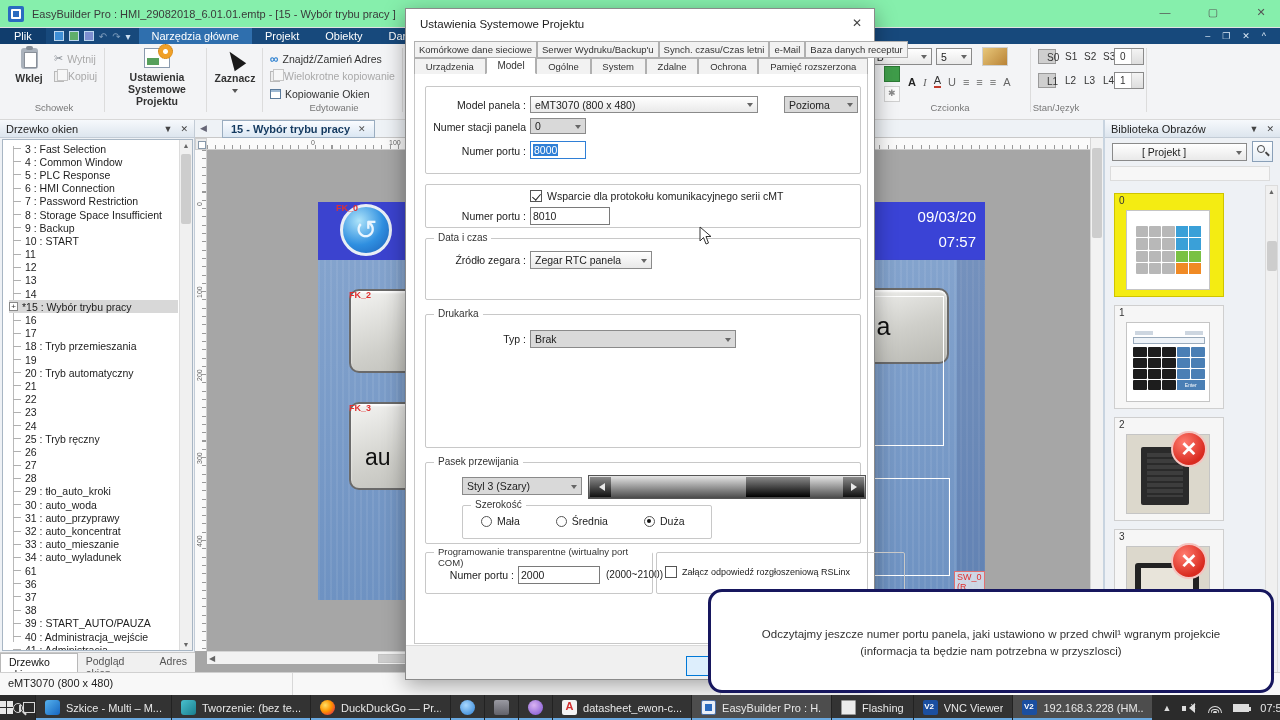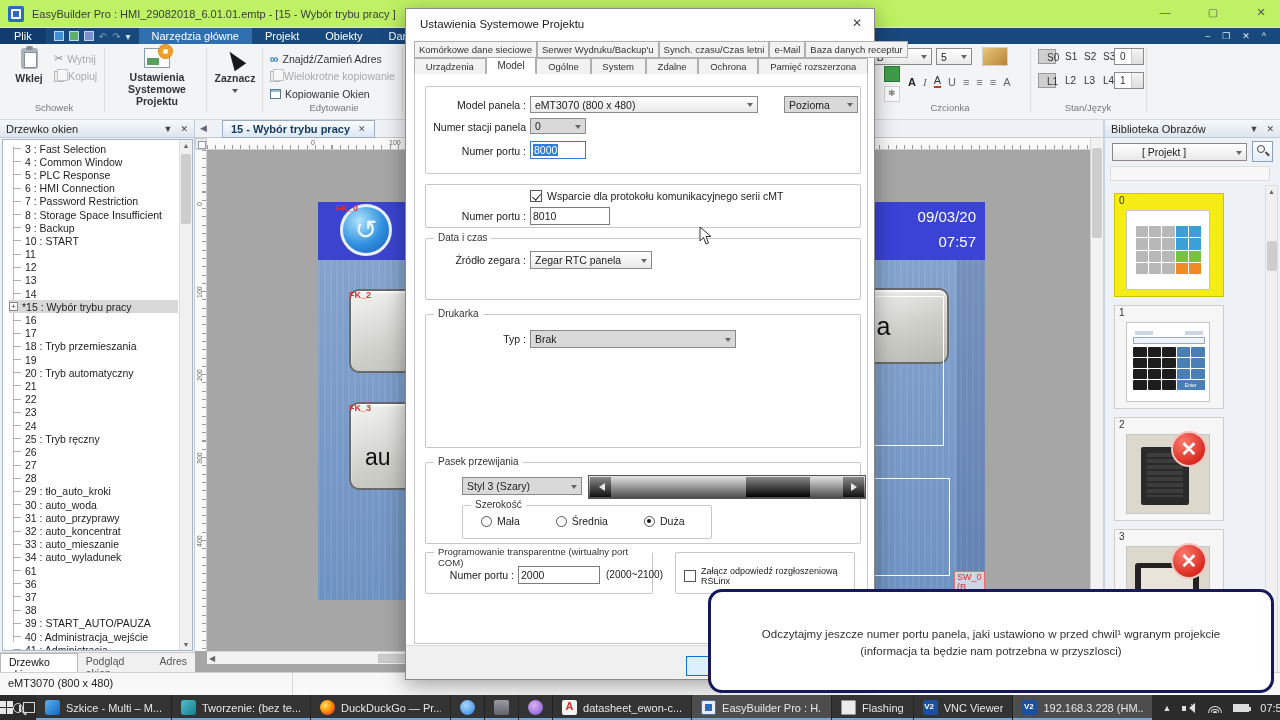--- a/index.html
+++ b/index.html
@@ -1,21 +1,21 @@
 <!DOCTYPE html>
 <html><head>
 <meta charset="utf-8">
 <style>
   * { margin:0; padding:0; box-sizing:border-box; }
   html,body { width:1280px; height:720px; overflow:hidden; }
   body { font-family:"Liberation Sans", sans-serif; background:#a6a6a6; }
   #app { position:relative; width:1280px; height:720px; overflow:hidden; background:#f3f4f6; }
 
   
-  #titlebar { position:absolute; left:0; top:0; width:1280px; height:28px; background:#bef264; border-bottom:1px solid #e3e3e3; display:flex; align-items:center; }
+  #titlebar { position:absolute; left:0; top:0; width:1280px; height:28px; background:#86efac; border-bottom:1px solid #e3e3e3; display:flex; align-items:center; }
   #app-icon { width:16px; height:16px; margin-left:8px; background:#2a6bc0; border-radius:2px; position:relative; }
   #app-icon::before { content:""; position:absolute; left:3px; top:3px; width:10px; height:10px; background:#fff; border-radius:1px; }
   #app-icon::after { content:""; position:absolute; left:5px; top:5px; width:6px; height:6px; background:#2a6bc0; }
   #win-title { font-size:11px; color:#3a3a3a; margin-left:8px; }
   .wc { position:absolute; top:6px; font-size:11px; color:#555; width:30px; text-align:center; }
   #wc-min { left:1150px; } #wc-max { left:1198px; } #wc-close { left:1246px; }
 
   
   #menubar { position:absolute; left:0; top:28px; width:1280px; height:16px; background:#17497c; display:flex; align-items:stretch; color:#fff; font-size:11px; }
   #file-tab { background:#103d6d; padding:0 14px; display:flex; align-items:center; }
@@ -347,21 +347,21 @@
       </div>
     <div>
         <div class="stcell lrow sel" style="left: 1038px; top: 29px;">L1</div>
         <div class="stcell lrow" style="left: 1057px; top: 29px;">L2</div>
         <div class="stcell lrow" style="left: 1076px; top: 29px;">L3</div>
         <div class="stcell lrow" style="left: 1095px; top: 29px;">L4</div>
       </div>
     <div class="spin" style="left:1114px; top:28px;">
         <span>1</span>
       </div>
-    <div class="rgroup-label" style="left:1032px; width:112px;">Stan/Język</div>
+    <div class="rgroup-label" style="left:1000px; width:112px;">Stan/Język</div>
     <div class="rsep" style="left:1146px;"></div>
   </div>
 
   <div id="left-panel">
     <div class="pane-header">
       <span>Drzewko okien</span>
       <span class="sp">
         <span>▼</span>
         <span>✕</span>
       </span>
@@ -797,21 +797,21 @@
       </div>
 
       <div class="gbox" style="left:10px; top:478px; width:228px; height:42px;">
         <span class="legend" style="font-size:9.5px;">Programowanie transparentne (wirtualny port COM)</span>
         <span class="flabel" style="left:0; top:16px; width:88px;">Numer portu :</span>
         <div class="tinput" style="left:92px; top:13px; width:82px;">
           <span>2000</span>
         </div>
         <span style="position:absolute; left:180px; top:16px; font-size:10px;">(2000~2100)</span>
       </div>
-      <div class="gbox" style="left:260px; top:478px; width:180px; height:42px;">
+      <div class="gbox" style="left:241px; top:478px; width:249px; height:42px;">
         <div class="cbrow" style="left:8px; top:13px; font-size:9px;">
           <span class="cb"></span>
           <span>Załącz odpowiedź rozgłoszeniową RSLinx</span>
         </div>
       </div>
     </div>
 
     <div id="dlg-footer">
       <div id="ok-btn"></div>
     </div>

